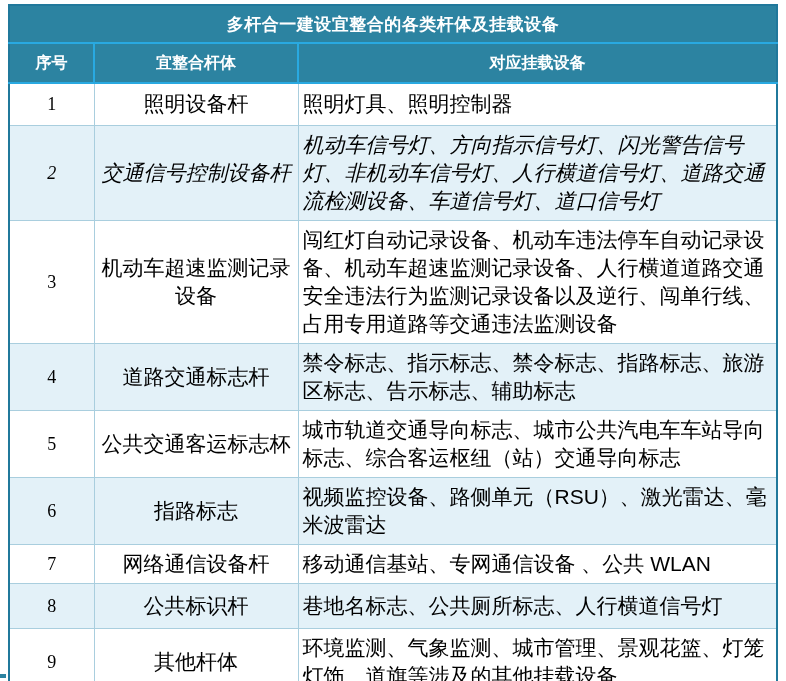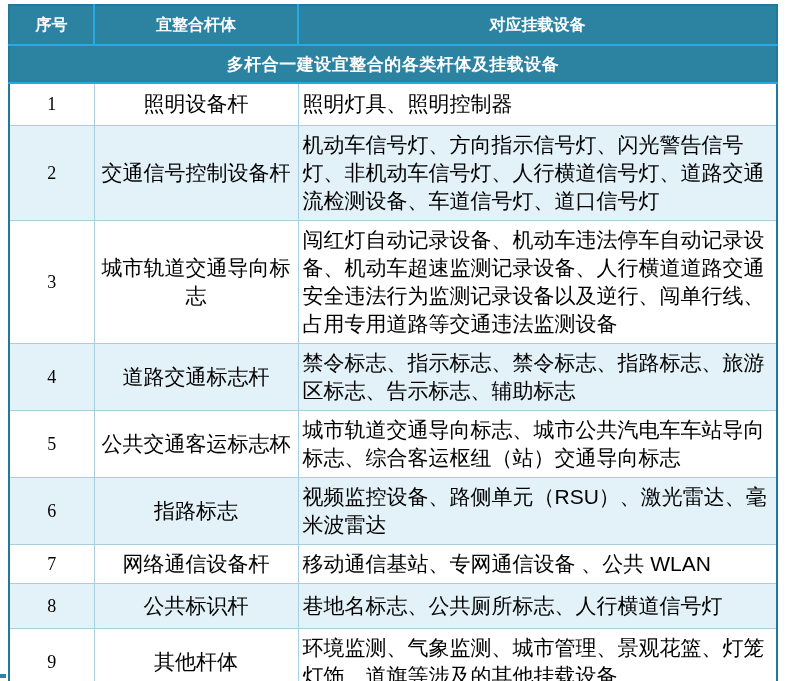--- a/index.html
+++ b/index.html
@@ -78,21 +78,21 @@
     font-family: "Liberation Serif", "DejaVu Serif", serif;
     font-size: 18px;
   }
   tbody td.col-pole { text-align: center; }
   tbody td.col-equip {
     text-align: left;
     padding-right: 6px;
   }
   
   tbody tr:nth-child(1) td { height: 42px; }
-  tbody tr:nth-child(2) td { height: 91px; }
+  tbody tr:nth-child(2) td { height: 91px; font-style: italic; }
   tbody tr:nth-child(3) td { height: 112px; }
   tbody tr:nth-child(4) td { height: 65px; }
   tbody tr:nth-child(5) td { height: 60px; }
   tbody tr:nth-child(6) td { height: 58px; }
   tbody tr:nth-child(7) td { height: 39px; }
   tbody tr:nth-child(8) td { height: 45px; }
   tbody tr:nth-child(9) td { height: 63px; }
 
   .corner-artifact {
     position: absolute;
@@ -108,42 +108,42 @@
 
 <div class="page">
   <table class="pole-table">
     <colgroup>
       <col style="width:85px">
       <col style="width:204px">
       <col>
     </colgroup>
     <thead>
       <tr>
+        <th class="title-cell" colspan="3">多杆合一建设宜整合的各类杆体及挂载设备</th>
+      </tr>
+      <tr>
         <th class="col-header">序号</th>
         <th class="col-header">宜整合杆体</th>
         <th class="col-header">对应挂载设备</th>
-      </tr>
-      <tr>
-        <th class="title-cell" colspan="3">多杆合一建设宜整合的各类杆体及挂载设备</th>
       </tr>
     </thead>
     <tbody>
         <tr>
           <td class="col-no">1</td>
           <td class="col-pole">照明设备杆</td>
           <td class="col-equip">照明灯具、照明控制器</td>
         </tr>
         <tr>
           <td class="col-no">2</td>
           <td class="col-pole">交通信号控制设备杆</td>
           <td class="col-equip">机动车信号灯、方向指示信号灯、闪光警告信号灯、非机动车信号灯、人行横道信号灯、道路交通流检测设备、车道信号灯、道口信号灯</td>
         </tr>
         <tr>
           <td class="col-no">3</td>
-          <td class="col-pole">城市轨道交通导向标志</td>
+          <td class="col-pole">机动车超速监测记录设备</td>
           <td class="col-equip">闯红灯自动记录设备、机动车违法停车自动记录设备、机动车超速监测记录设备、人行横道道路交通安全违法行为监测记录设备以及逆行、闯单行线、占用专用道路等交通违法监测设备</td>
         </tr>
         <tr>
           <td class="col-no">4</td>
           <td class="col-pole">道路交通标志杆</td>
           <td class="col-equip">禁令标志、指示标志、禁令标志、指路标志、旅游区标志、告示标志、辅助标志</td>
         </tr>
         <tr>
           <td class="col-no">5</td>
           <td class="col-pole">公共交通客运标志杯</td>

